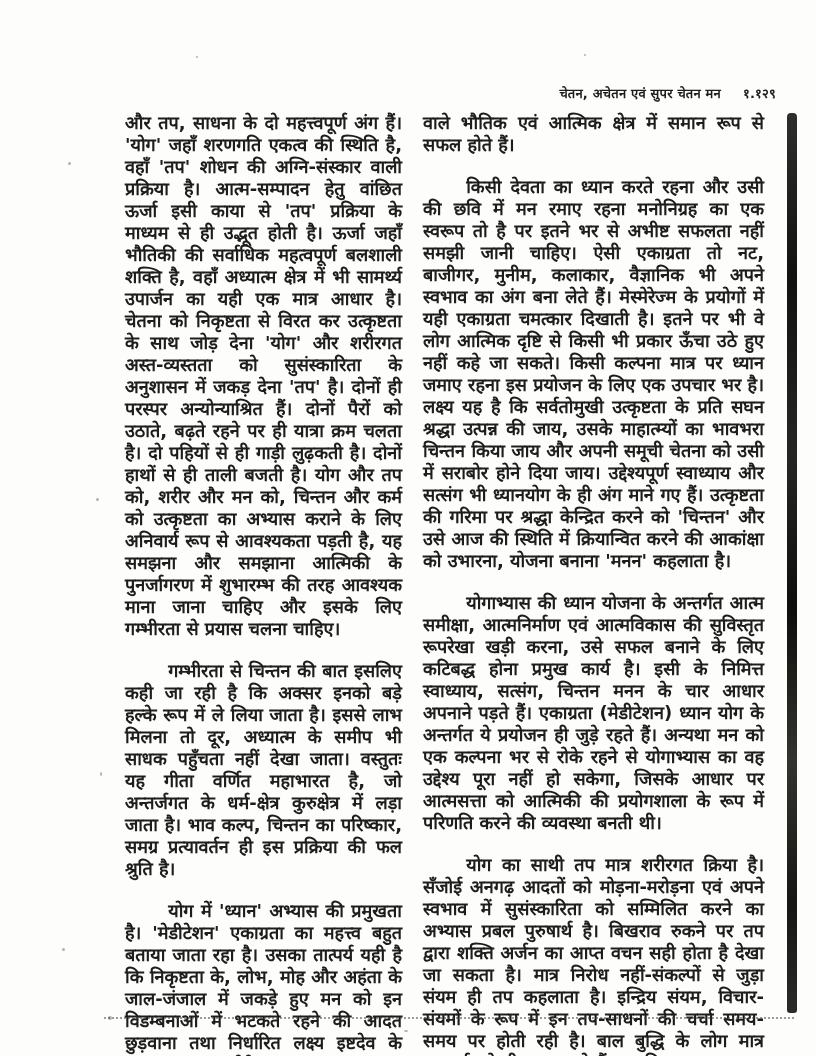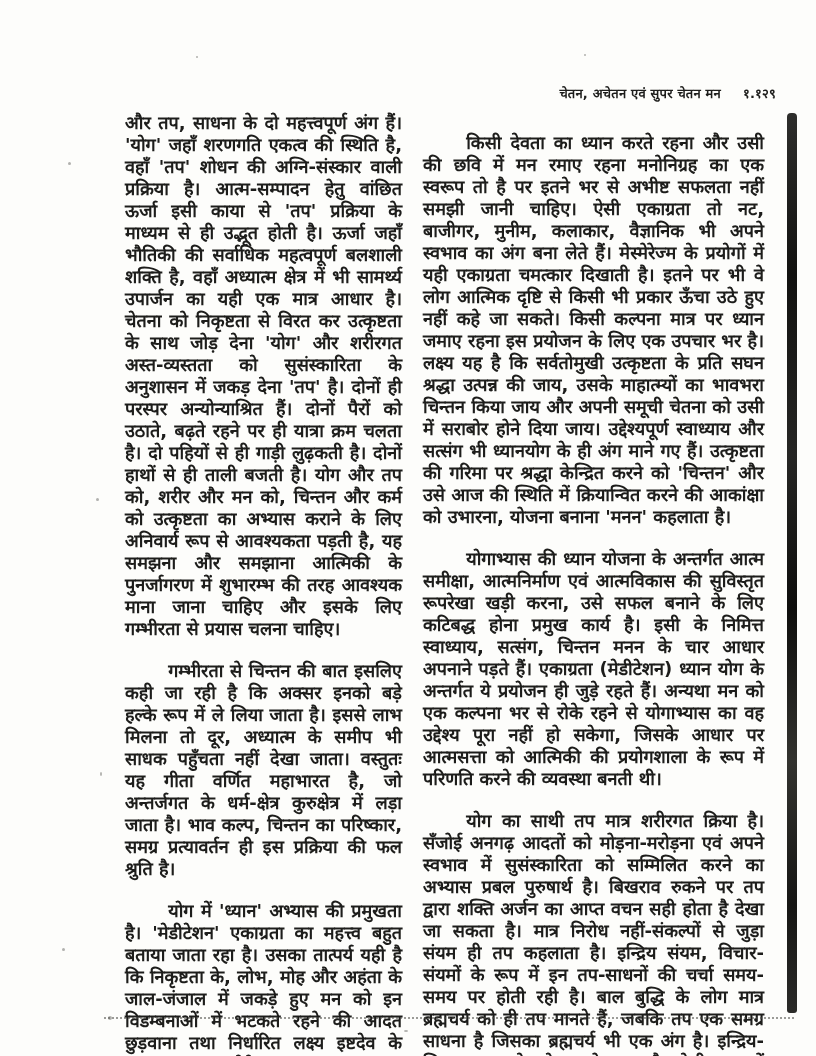--- a/index.html
+++ b/index.html
@@ -56,20 +56,21 @@
     <span>चेतन, अचेतन एवं सुपर चेतन मन</span><span class="pagenum">१.१२९</span>
   </div>
 
   <div class="col col-left">
       <p class="para">और तप, साधना के दो महत्त्वपूर्ण अंग हैं। 'योग' जहाँ शरणगति एकत्व की स्थिति है, वहाँ 'तप' शोधन की अग्नि-संस्कार वाली प्रक्रिया है। आत्म-सम्पादन हेतु वांछित ऊर्जा इसी काया से 'तप' प्रक्रिया के माध्यम से ही उद्भूत होती है। ऊर्जा जहाँ भौतिकी की सर्वाधिक महत्वपूर्ण बलशाली शक्ति है, वहाँ अध्यात्म क्षेत्र में भी सामर्थ्य उपार्जन का यही एक मात्र आधार है। चेतना को निकृष्टता से विरत कर उत्कृष्टता के साथ जोड़ देना 'योग' और शरीरगत अस्त-व्यस्तता को सुसंस्कारिता के अनुशासन में जकड़ देना 'तप' है। दोनों ही परस्पर अन्योन्याश्रित हैं। दोनों पैरों को उठाते, बढ़ते रहने पर ही यात्रा क्रम चलता है। दो पहियों से ही गाड़ी लुढ़कती है। दोनों हाथों से ही ताली बजती है। योग और तप को, शरीर और मन को, चिन्तन और कर्म को उत्कृष्टता का अभ्यास कराने के लिए अनिवार्य रूप से आवश्यकता पड़ती है, यह समझना और समझाना आत्मिकी के पुनर्जागरण में शुभारम्भ की तरह आवश्यक माना जाना चाहिए और इसके लिए गम्भीरता से प्रयास चलना चाहिए।</p>
       <p class="para indent">गम्भीरता से चिन्तन की बात इसलिए कही जा रही है कि अक्सर इनको बड़े हल्के रूप में ले लिया जाता है। इससे लाभ मिलना तो दूर, अध्यात्म के समीप भी साधक पहुँचता नहीं देखा जाता। वस्तुतः यह गीता वर्णित महाभारत है, जो अन्तर्जगत के धर्म-क्षेत्र कुरुक्षेत्र में लड़ा जाता है। भाव कल्प, चिन्तन का परिष्कार, समग्र प्रत्यावर्तन ही इस प्रक्रिया की फल श्रुति है।</p>
       <p class="para indent">योग में 'ध्यान' अभ्यास की प्रमुखता है। 'मेडीटेशन' एकाग्रता का महत्त्व बहुत बताया जाता रहा है। उसका तात्पर्य यही है कि निकृष्टता के, लोभ, मोह और अहंता के जाल-जंजाल में जकड़े हुए मन को इन विडम्बनाओं में भटकते रहने की आदत छुड़वाना तथा निर्धारित लक्ष्य इष्टदेव के साथ तादात्म्य होने का अभ्यास करना। इसमें मन को बिखराव की बाल बुद्धि छोड़ने और इष्टदेव से लेकर दिनचर्या के प्रत्येक क्रिया कृत्य से तादात्म्य होने का अभ्यास करना भी है। न तो पूजा उपचार में बिखराव रहे और न दैनिक क्रिया-कृत्य के बेगार भुगतने की तरह आधे-अधूरे मन से किया जाय। इस ढोंग—मन बहलाने की प्रक्रिया से पीछा जितनी जल्दी छुड़ाया जा सके, इसके प्रयास चलने चाहिए। समय क्षेप तो इससे बचेगा ही, सोद्देश्य साधना के लाभ भी शीघ्र ही मिलने लगेंगे। क्रिया के साथ मनोयोग को घनिष्ठ कर देने की सफलता बहुत बड़ी उपलब्धि है। इसे अपनाने</p>
     </div>
 
   <div class="col col-right">
+      <p class="para">वाले भौतिक एवं आत्मिक क्षेत्र में समान रूप से सफल होते हैं।</p>
       <p class="para indent">किसी देवता का ध्यान करते रहना और उसी की छवि में मन रमाए रहना मनोनिग्रह का एक स्वरूप तो है पर इतने भर से अभीष्ट सफलता नहीं समझी जानी चाहिए। ऐसी एकाग्रता तो नट, बाजीगर, मुनीम, कलाकार, वैज्ञानिक भी अपने स्वभाव का अंग बना लेते हैं। मेस्मेरेज्म के प्रयोगों में यही एकाग्रता चमत्कार दिखाती है। इतने पर भी वे लोग आत्मिक दृष्टि से किसी भी प्रकार ऊँचा उठे हुए नहीं कहे जा सकते। किसी कल्पना मात्र पर ध्यान जमाए रहना इस प्रयोजन के लिए एक उपचार भर है। लक्ष्य यह है कि सर्वतोमुखी उत्कृष्टता के प्रति सघन श्रद्धा उत्पन्न की जाय, उसके माहात्म्यों का भावभरा चिन्तन किया जाय और अपनी समूची चेतना को उसी में सराबोर होने दिया जाय। उद्देश्यपूर्ण स्वाध्याय और सत्संग भी ध्यानयोग के ही अंग माने गए हैं। उत्कृष्टता की गरिमा पर श्रद्धा केन्द्रित करने को 'चिन्तन' और उसे आज की स्थिति में क्रियान्वित करने की आकांक्षा को उभारना, योजना बनाना 'मनन' कहलाता है।</p>
       <p class="para indent">योगाभ्यास की ध्यान योजना के अन्तर्गत आत्म समीक्षा, आत्मनिर्माण एवं आत्मविकास की सुविस्तृत रूपरेखा खड़ी करना, उसे सफल बनाने के लिए कटिबद्ध होना प्रमुख कार्य है। इसी के निमित्त स्वाध्याय, सत्संग, चिन्तन मनन के चार आधार अपनाने पड़ते हैं। एकाग्रता (मेडीटेशन) ध्यान योग के अन्तर्गत ये प्रयोजन ही जुड़े रहते हैं। अन्यथा मन को एक कल्पना भर से रोके रहने से योगाभ्यास का वह उद्देश्य पूरा नहीं हो सकेगा, जिसके आधार पर आत्मसत्ता को आत्मिकी की प्रयोगशाला के रूप में परिणति करने की व्यवस्था बनती थी।</p>
       <p class="para indent">योग का साथी तप मात्र शरीरगत क्रिया है। सँजोई अनगढ़ आदतों को मोड़ना-मरोड़ना एवं अपने स्वभाव में सुसंस्कारिता को सम्मिलित करने का अभ्यास प्रबल पुरुषार्थ है। बिखराव रुकने पर तप द्वारा शक्ति अर्जन का आप्त वचन सही होता है देखा जा सकता है। मात्र निरोध नहीं-संकल्पों से जुड़ा संयम ही तप कहलाता है। इन्द्रिय संयम, विचार-संयमों के रूप में इन तप-साधनों की चर्चा समय-समय पर होती रही है। बाल बुद्धि के लोग मात्र ब्रह्मचर्य को ही तप मानते हैं, जबकि तप एक समग्र साधना है जिसका ब्रह्मचर्य भी एक अंग है। इन्द्रिय-लिप्सा जब पूरे जोश-खरोश पर है, ऐसी दशा में संयम समर्थ तर्क, तथ्य, प्रमाण और वैज्ञानिक प्रतिपादनों के आधार पर सत्यापन नितान्त आवश्यक है। अन्यथा आत्मिकी के प्रयोग-परीक्षणों के लिए द्वार बन्द ही रहेगा। जब साधक की सत्ता आत्मिकी का अवधारण ही न कर सकेगी तो उससे लाभ उठाने की बात ही कैसे बनेगी?</p>
     </div>
 
   <div class="vstreak"></div>
   <div class="bottom-dots"></div>
 
   <div class="speck s1"></div>
   <div class="speck s2"></div>

